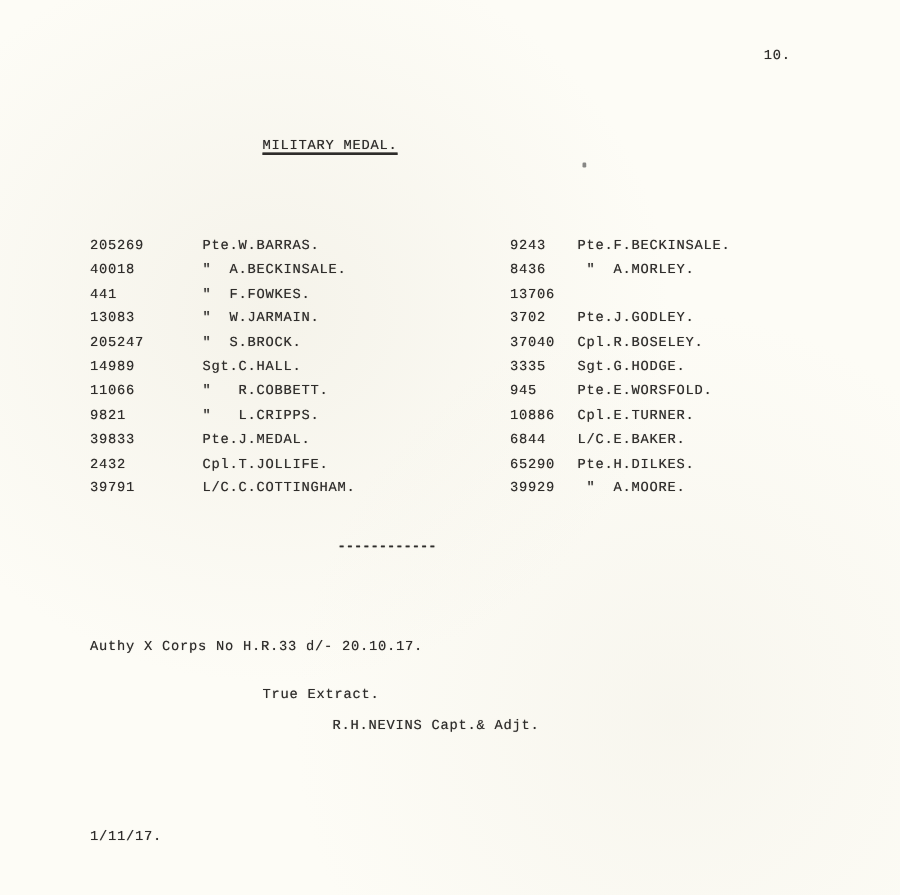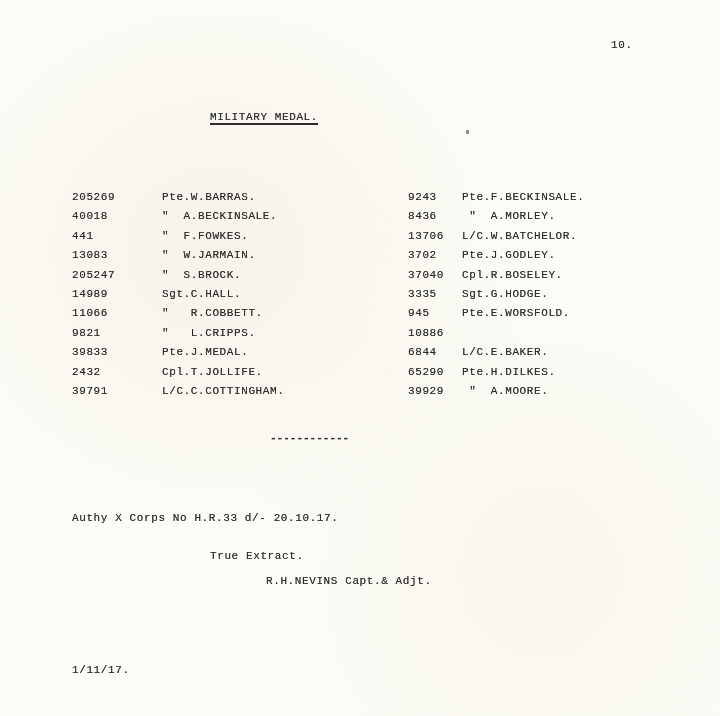--- a/index.html
+++ b/index.html
@@ -74,21 +74,20 @@
   <div class="row">
     <span class="t c-num-l">40018</span>
     <span class="t c-name-l">"  A.BECKINSALE.</span>
     <span class="t c-num-r">8436</span>
     <span class="t c-name-r"> "  A.MORLEY.</span>
   </div>
   <div class="row">
     <span class="t c-num-l">441</span>
     <span class="t c-name-l">"  F.FOWKES.</span>
     <span class="t c-num-r">13706</span>
-    <span class="t c-name-r">L/C.W.BATCHELOR.</span>
   </div>
   <div class="row">
     <span class="t c-num-l">13083</span>
     <span class="t c-name-l">"  W.JARMAIN.</span>
     <span class="t c-num-r">3702</span>
     <span class="t c-name-r">Pte.J.GODLEY.</span>
   </div>
   <div class="row">
     <span class="t c-num-l">205247</span>
     <span class="t c-name-l">"  S.BROCK.</span>
@@ -104,20 +103,21 @@
   <div class="row">
     <span class="t c-num-l">11066</span>
     <span class="t c-name-l">"   R.COBBETT.</span>
     <span class="t c-num-r">945</span>
     <span class="t c-name-r">Pte.E.WORSFOLD.</span>
   </div>
   <div class="row">
     <span class="t c-num-l">9821</span>
     <span class="t c-name-l">"   L.CRIPPS.</span>
     <span class="t c-num-r">10886</span>
+    <span class="t c-name-r">Cpl.E.TURNER.</span>
   </div>
   <div class="row">
     <span class="t c-num-l">39833</span>
     <span class="t c-name-l">Pte.J.MEDAL.</span>
     <span class="t c-num-r">6844</span>
     <span class="t c-name-r">L/C.E.BAKER.</span>
   </div>
   <div class="row">
     <span class="t c-num-l">2432</span>
     <span class="t c-name-l">Cpl.T.JOLLIFE.</span>

